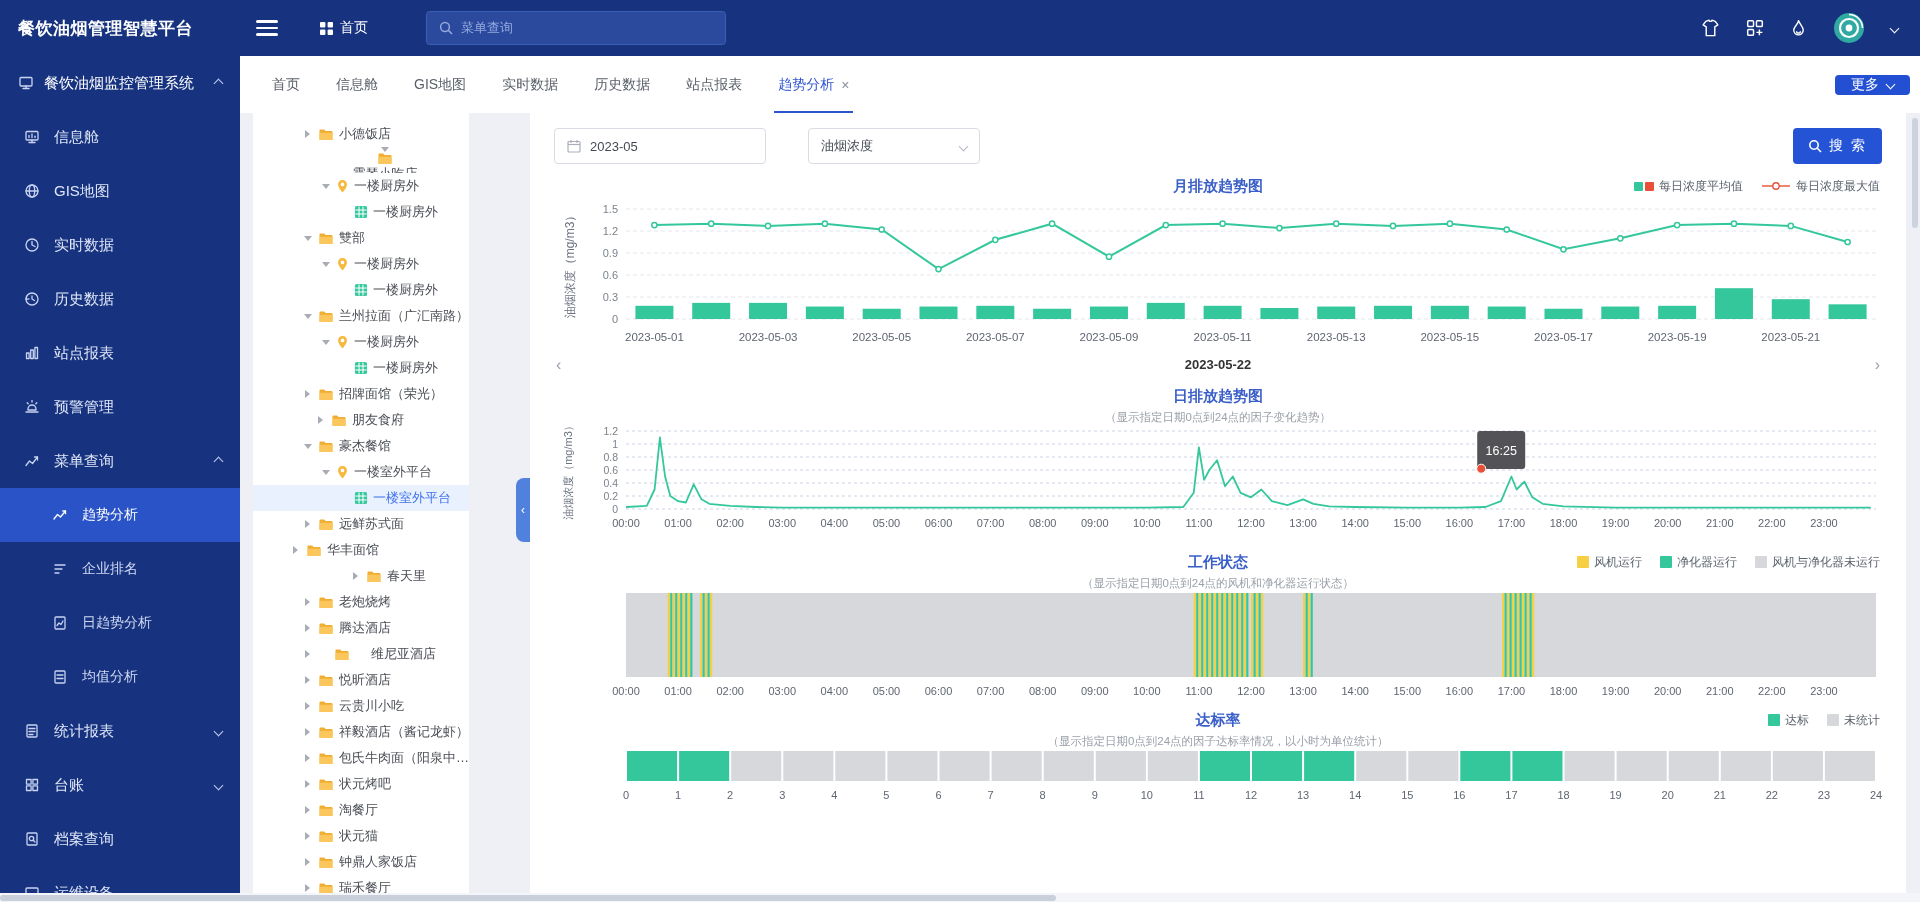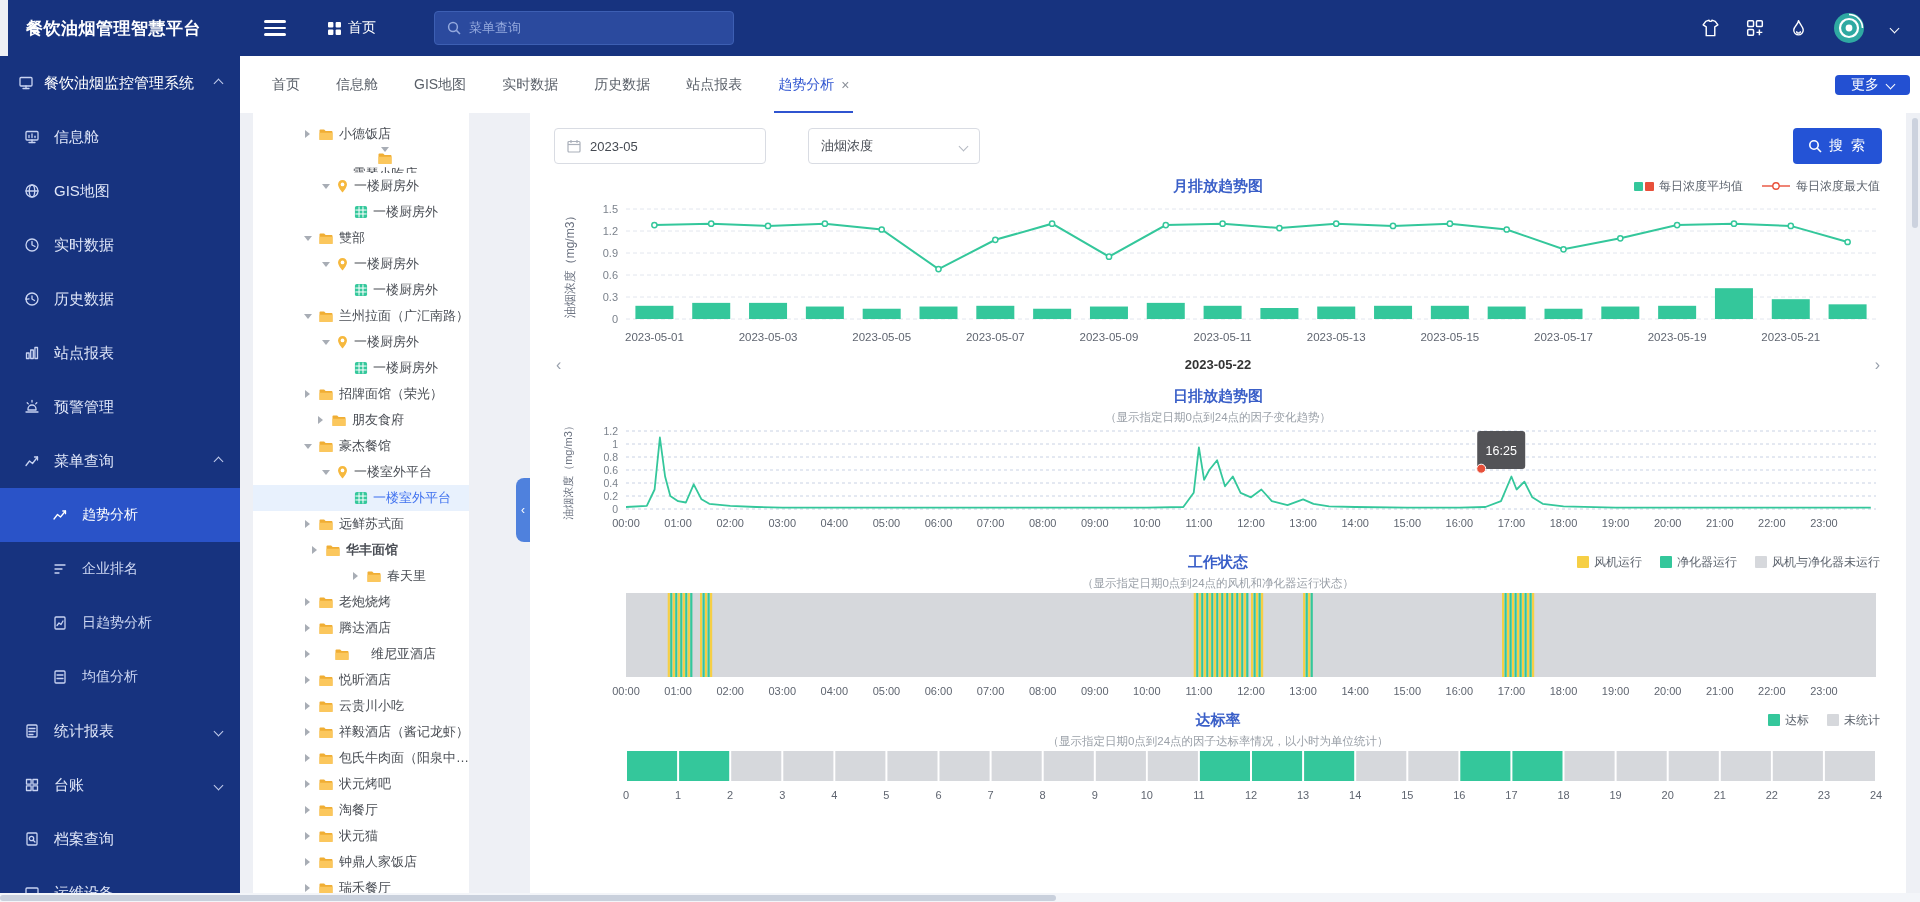--- a/index.html
+++ b/index.html
@@ -1,19 +1,19 @@
 <!DOCTYPE html>
 <html><head>
 <meta charset="utf-8">
 <style>
   html,body{margin:0;padding:0;width:1920px;height:902px;overflow:hidden;
     font-family:"Liberation Sans","DejaVu Sans",sans-serif;background:#eef0f5;position:relative;}
   *{box-sizing:border-box;}
   
-  .topbar{position:absolute;top:0;left:8px;right:0;height:56px;background:#17337f;display:flex;align-items:center;color:#fff;z-index:30;}
+  .topbar{position:absolute;top:0;left:0;right:0;height:56px;background:#17337f;display:flex;align-items:center;color:#fff;z-index:30;}
   .logo{width:240px;padding-left:18px;font-size:17px;font-weight:bold;letter-spacing:.5px;}
   .burger{width:22px;margin-left:16px;cursor:pointer;display:inline-block;}
   .burger i{display:block;height:2.5px;background:#fff;border-radius:2px;margin:4px 0;}
   .home-crumb{display:flex;align-items:center;gap:7px;margin-left:42px;font-size:14px;cursor:pointer;}
   .searchbox{margin-left:58px;width:300px;height:34px;background:#2b4a9e;border:1px solid #3d5fb3;border-radius:4px;display:flex;align-items:center;gap:8px;padding:0 12px;color:#93a8dd;font-size:13px;cursor:text;}
   .top-right{margin-left:auto;display:flex;align-items:center;gap:26px;padding-right:22px;}
   .tr-icon{display:inline-flex;cursor:pointer;}
   .avatar{display:inline-flex;cursor:pointer;}
   .chev{width:7px;height:7px;border-right:1.6px solid #c3cdec;border-bottom:1.6px solid #c3cdec;display:inline-block;transform:rotate(45deg);}
   .chev.up{transform:rotate(-135deg);}
@@ -539,21 +539,21 @@
         <span class="tri-r"></span>
       </span>
       <span class="t-icon">
         <svg viewBox="0 0 16 14" width="16" height="13">
           <path d="M1 2.5 a1 1 0 0 1 1-1 h4 l1.6 1.8 H14 a1 1 0 0 1 1 1 V12 a1 1 0 0 1 -1 1 H2 a1 1 0 0 1 -1 -1 z" fill="#f0ae34"></path>
           <path d="M1 5 h14 v7 a1 1 0 0 1 -1 1 H2 a1 1 0 0 1 -1 -1 z" fill="#fbc75d"></path>
         </svg>
       </span>
       <span class="t-label">远鲜苏式面</span>
     </div>
-    <div class="tree-row" style="padding-left: 55px; font-weight: bold;">
+    <div class="tree-row" style="padding-left: 36px;">
       <span class="arr-box">
         <span class="tri-r"></span>
       </span>
       <span class="t-icon">
         <svg viewBox="0 0 16 14" width="16" height="13">
           <path d="M1 2.5 a1 1 0 0 1 1-1 h4 l1.6 1.8 H14 a1 1 0 0 1 1 1 V12 a1 1 0 0 1 -1 1 H2 a1 1 0 0 1 -1 -1 z" fill="#f0ae34"></path>
           <path d="M1 5 h14 v7 a1 1 0 0 1 -1 1 H2 a1 1 0 0 1 -1 -1 z" fill="#fbc75d"></path>
         </svg>
       </span>
       <span class="t-label">华丰面馆</span>

